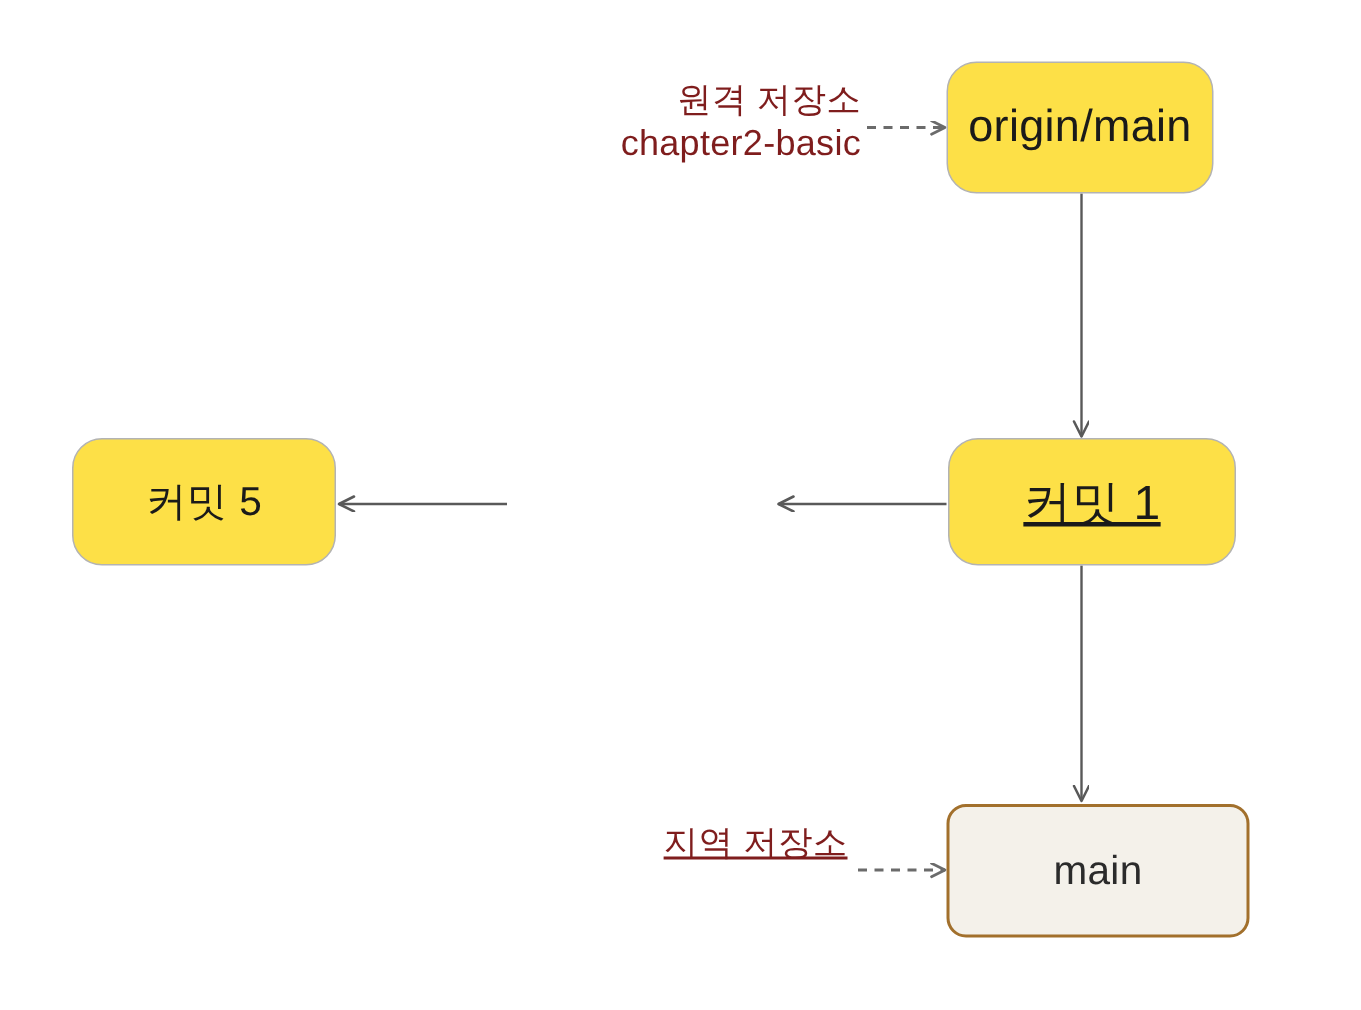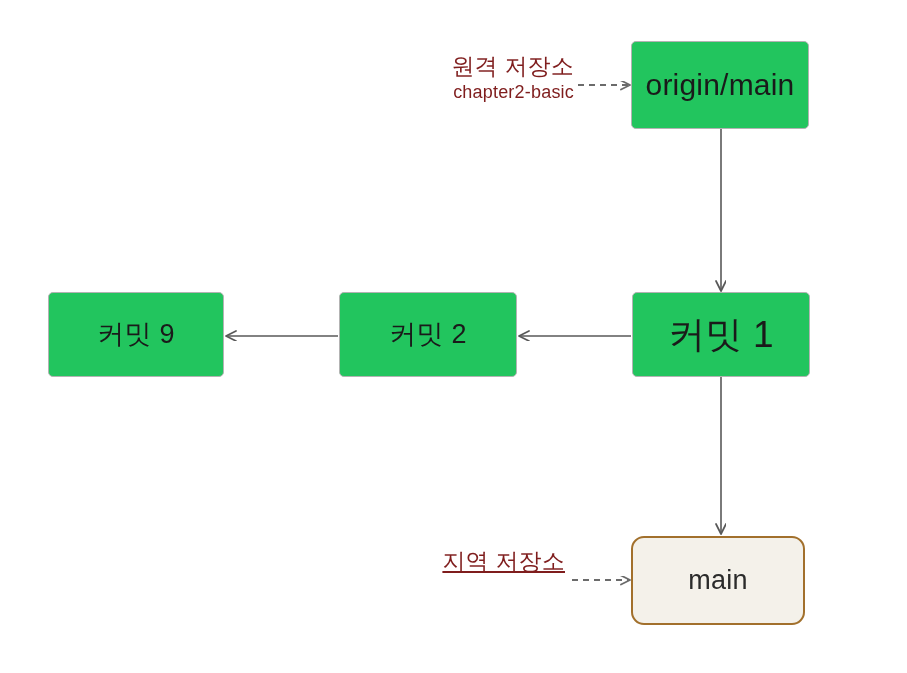--- a/index.html
+++ b/index.html
@@ -23,51 +23,52 @@
     top: 0;
     width: 907px;
     height: 673px;
   }
   .node {
     position: absolute;
     box-sizing: border-box;
     display: flex;
     align-items: center;
     justify-content: center;
-    border-radius: 5px;
-    background: #22c55e;
+    border-radius: 20px;
+    background: #fde047;
     border: 1.4px solid #b3b3b3;
     color: #1a1a1a;
     letter-spacing: 0.2px;
     user-select: none;
   }
   .node-label {
     display: block;
     line-height: 1;
     white-space: nowrap;
   }
   
   #node-origin-main {
     left: 631px; top: 41px; width: 178px; height: 88px;
     font-size: 30px;
   }
   #node-commit-1 {
-    left: 632px; top: 292px; width: 178px; height: 85px;
-    font-size: 37px;
+    left: 632px; top: 292px; width: 192px; height: 85px;
+    font-size: 32px;
+    text-decoration: underline;
   }
   #node-commit-2 {
     left: 339px; top: 292px; width: 178px; height: 85px;
     font-size: 27px;
   }
   #node-commit-3 {
     left: 48px; top: 292px; width: 176px; height: 85px;
     font-size: 27px;
   }
   #node-main {
-    left: 631px; top: 536px; width: 174px; height: 89px;
+    left: 631px; top: 536px; width: 202px; height: 89px;
     font-size: 27px;
     background: #f4f1ea;
     border: 2.4px solid #a2702c;
     border-radius: 13px;
     color: #2b2b2b;
   }
   .edge-label {
     position: absolute;
     text-align: right;
     color: #7f1d1d;
@@ -75,21 +76,21 @@
     white-space: nowrap;
   }
   .edge-label .line1 {
     display: block;
     font-size: 23px;
     line-height: 1.28;
     letter-spacing: 0.2px;
   }
   .edge-label .line2 {
     display: block;
-    font-size: 18px;
+    font-size: 24px;
     line-height: 1.28;
     letter-spacing: 0.2px;
   }
   #label-remote {
     left: 300px; top: 52px; width: 274px;
   }
   #label-local {
     left: 220px; top: 547px; width: 345px; text-decoration: underline;
   }
 </style>
@@ -122,26 +123,23 @@
   </svg>
 
   <div class="node" id="node-origin-main">
     <span class="node-label">origin/main</span>
   </div>
 
   <div class="node" id="node-commit-1">
     <span class="node-label">커밋 1</span>
   </div>
 
-  <div class="node" id="node-commit-2">
-    <span class="node-label">커밋 2</span>
-  </div>
 
   <div class="node" id="node-commit-3">
-    <span class="node-label">커밋 9</span>
+    <span class="node-label">커밋 5</span>
   </div>
 
   <div class="node" id="node-main">
     <span class="node-label">main</span>
   </div>
 
   <div class="edge-label" id="label-remote">
     <span class="line1">원격 저장소</span>
     <span class="line2">chapter2-basic</span>
   </div>

